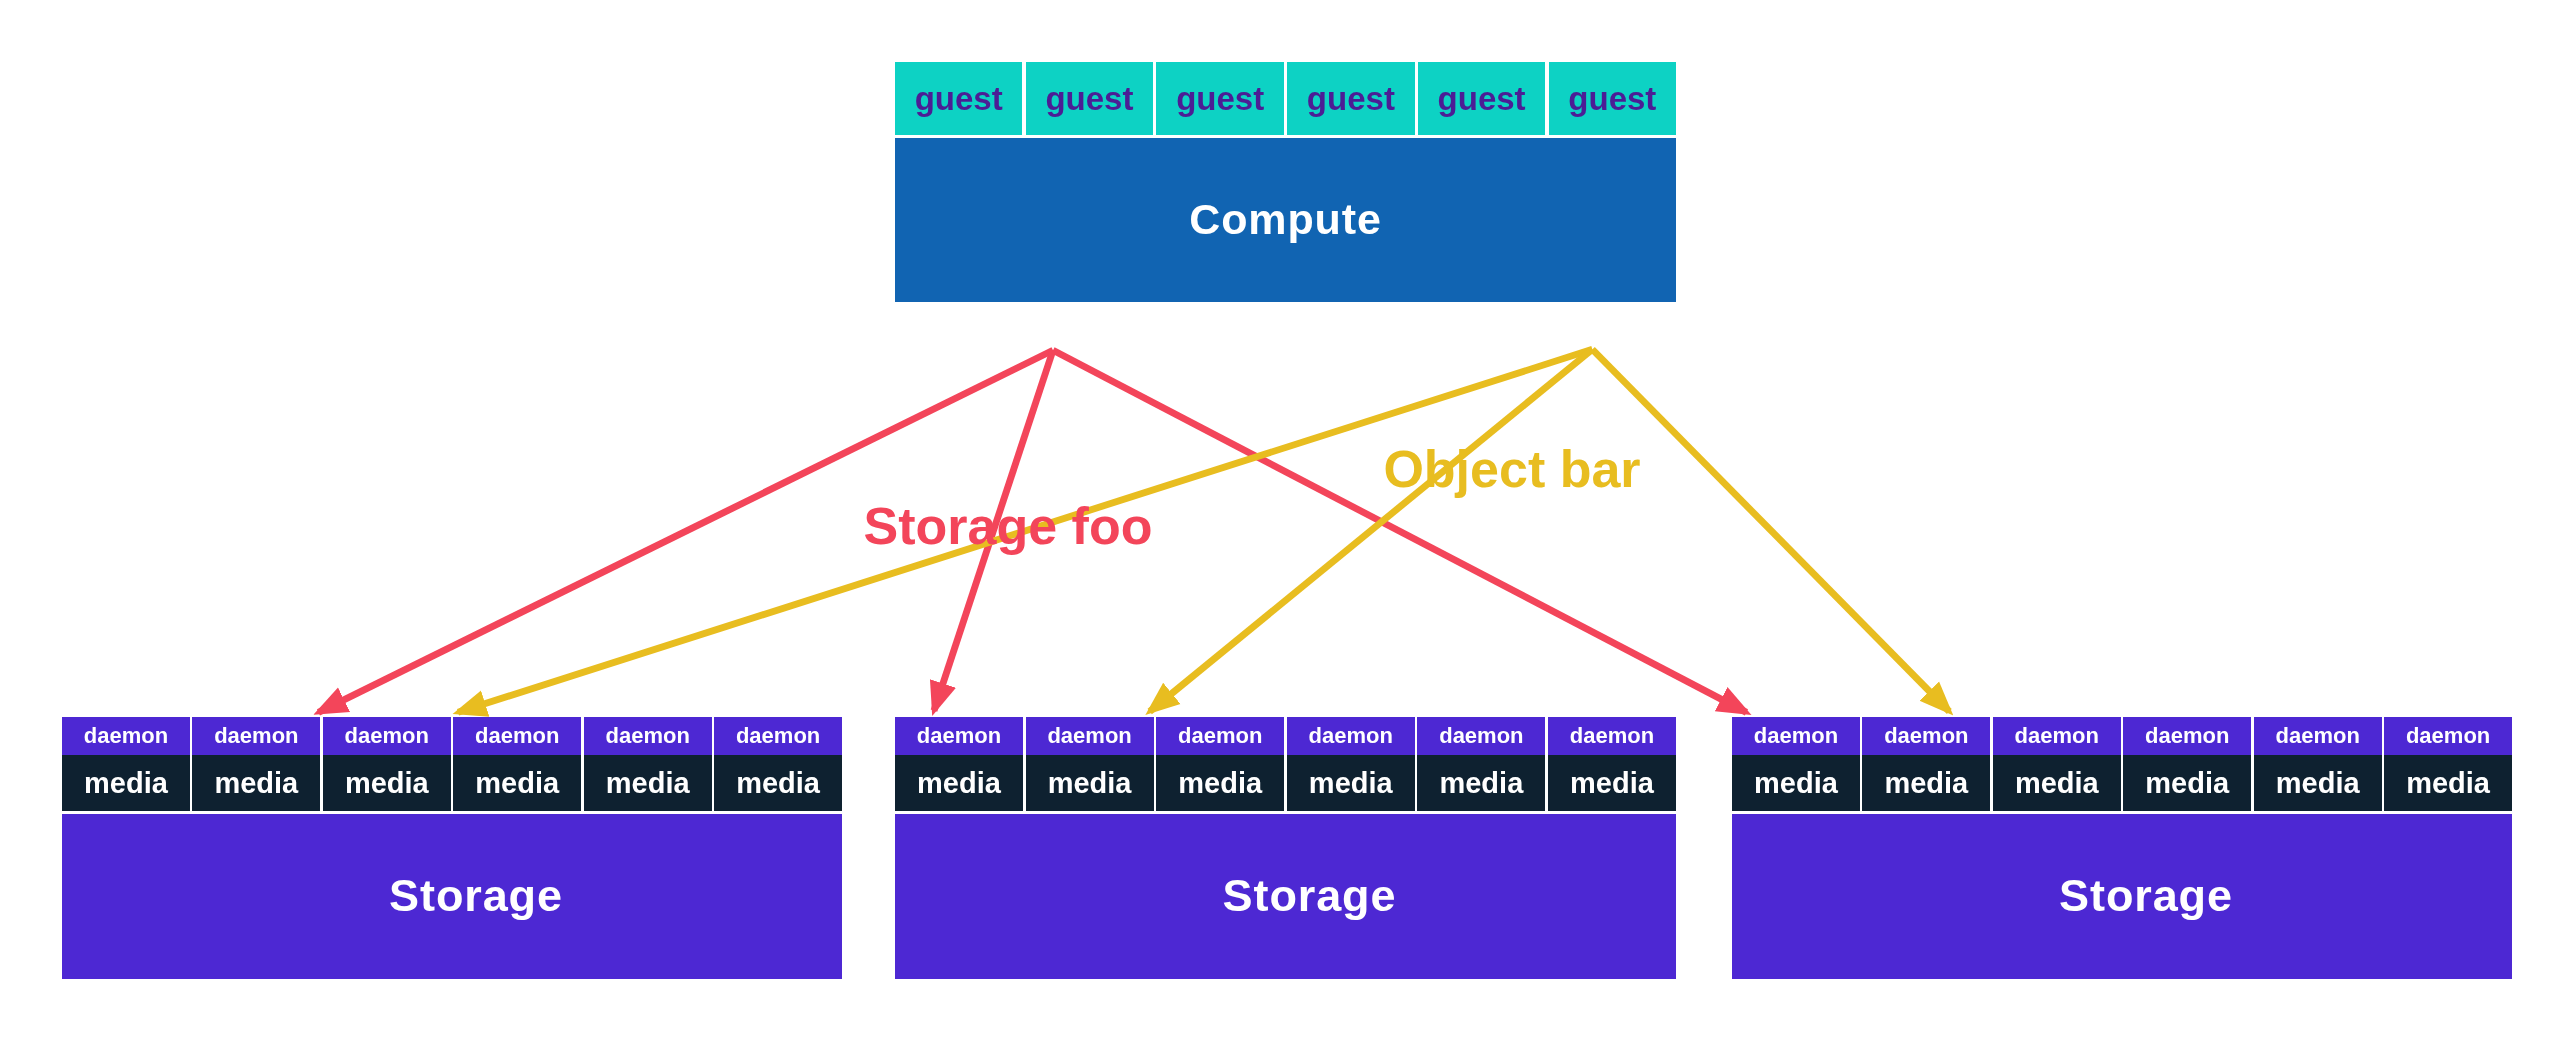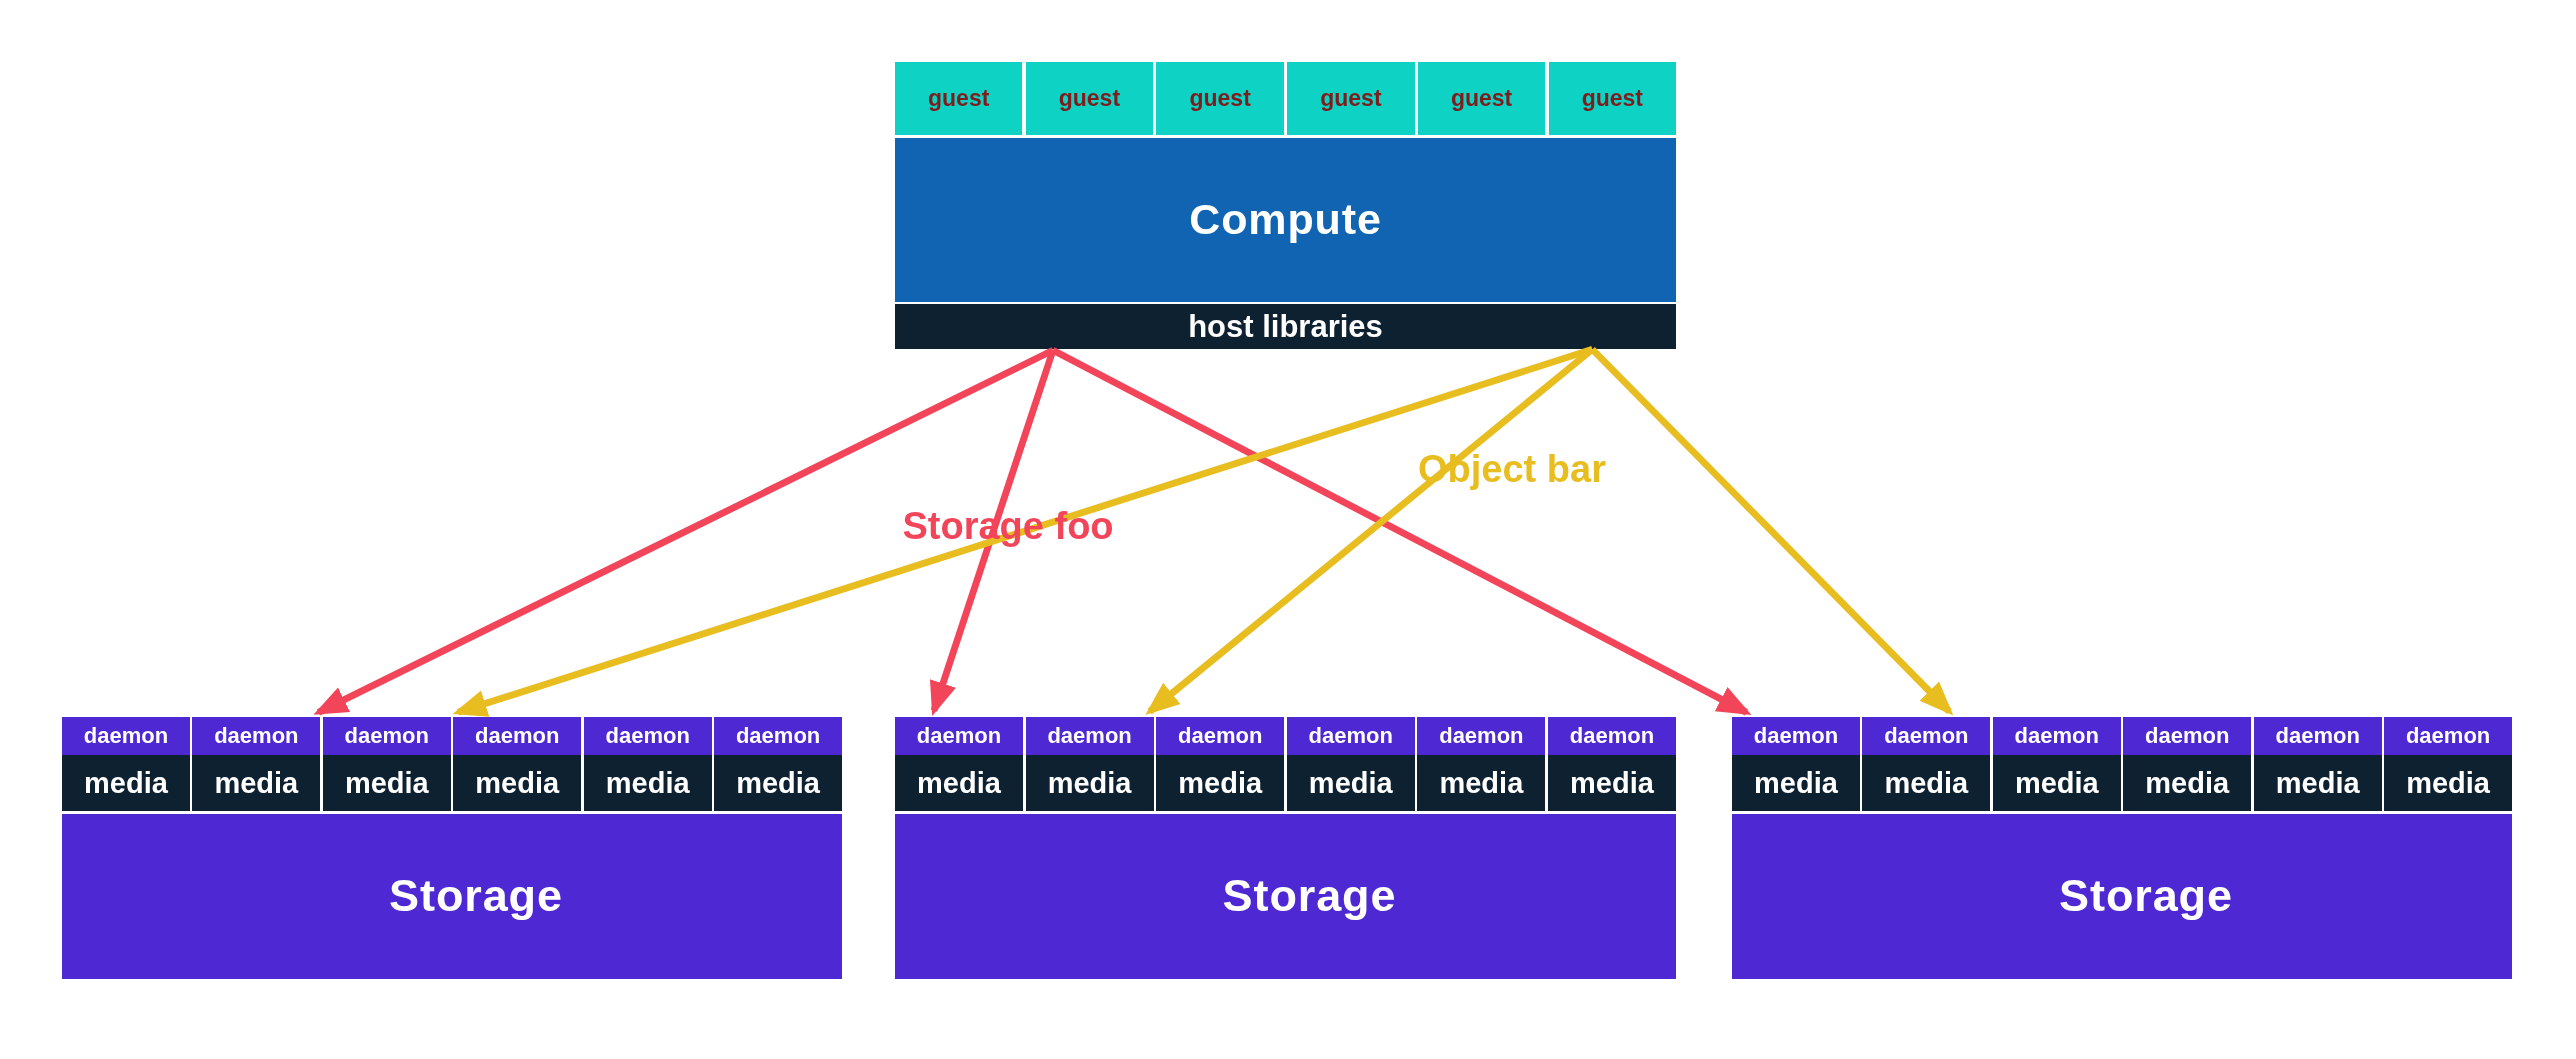--- a/index.html
+++ b/index.html
@@ -3,42 +3,42 @@
 <meta charset="utf-8">
 <style>
   html,body{margin:0;padding:0;background:#ffffff;}
   .page{position:relative;width:2576px;height:1060px;background:#ffffff;overflow:hidden;
         font-family:"Liberation Sans",sans-serif;font-weight:bold;}
 
   
   .compute-stack{position:absolute;left:895px;top:62px;width:781px;
                  display:flex;flex-direction:column;gap:2.6px;z-index:1;}
   .guest-row{display:flex;gap:3.4px;height:73px;}
-  .guest-box{flex:1;background:#0dd2c4;color:#7f1d1d;font-size:23px;
+  .guest-box{flex:1;background:#0dd2c4;color:#4c1d95;font-size:33px;
              display:flex;align-items:center;justify-content:center;}
   .compute-box{height:164px;background:#1164b2;color:#ffffff;font-size:43px;
                display:flex;align-items:center;justify-content:center;letter-spacing:0.9px;}
   .host-bar{height:45px;background:#0e2130;color:#ffffff;font-size:31px;
             display:flex;align-items:center;justify-content:center;}
 
   
   .sstack{position:absolute;top:717px;display:flex;flex-direction:column;z-index:1;}
   .drow{display:flex;gap:2.6px;height:38px;margin-bottom:0;}
   .dbox{flex:1;background:#4d28d3;color:#ffffff;font-size:22px;
         display:flex;align-items:center;justify-content:center;}
   .mrow{display:flex;gap:2.6px;height:56px;margin-bottom:2.6px;}
   .mbox{flex:1;background:#0e2130;color:#ffffff;font-size:29px;
         display:flex;align-items:center;justify-content:center;}
   .sbody{height:165px;background:#4d28d3;color:#ffffff;font-size:45px;
          display:flex;align-items:center;justify-content:center;letter-spacing:0.9px;padding-left:48px;}
 
   
   .arrows{position:absolute;left:0;top:0;z-index:2;pointer-events:none;}
   .flow-line{stroke-width:8;}
-  .flow-label{position:absolute;transform:translate(-50%,-50%);font-size:38px;
+  .flow-label{position:absolute;transform:translate(-50%,-50%);font-size:52px;
               white-space:nowrap;z-index:3;}
 </style>
 </head>
 <body>
 
 <div class="page">
 
   <svg class="arrows" width="2576" height="1060" viewBox="0 0 3009 1238">
     <defs>
       <marker id="ah0" viewBox="0 0 6 6" refX="5" refY="3" markerWidth="5" markerHeight="5" orient="auto" markerUnits="strokeWidth">
@@ -61,21 +61,20 @@
   <div class="compute-stack">
     <div class="guest-row">
       <div class="guest-box">guest</div>
       <div class="guest-box">guest</div>
       <div class="guest-box">guest</div>
       <div class="guest-box">guest</div>
       <div class="guest-box">guest</div>
       <div class="guest-box">guest</div>
     </div>
     <div class="compute-box">Compute</div>
-    <div class="host-bar">host libraries</div>
   </div>
 
   <div class="flow-label" style="left: 1008px; top: 526px; color: rgb(243, 69, 90);">Storage foo</div>
   <div class="flow-label" style="left: 1512px; top: 469px; color: rgb(232, 189, 32);">Object bar</div>
 
   <div class="sstack" style="left:62px;width:780px">
     <div class="drow">
       <div class="dbox">daemon</div>
       <div class="dbox">daemon</div>
       <div class="dbox">daemon</div>

